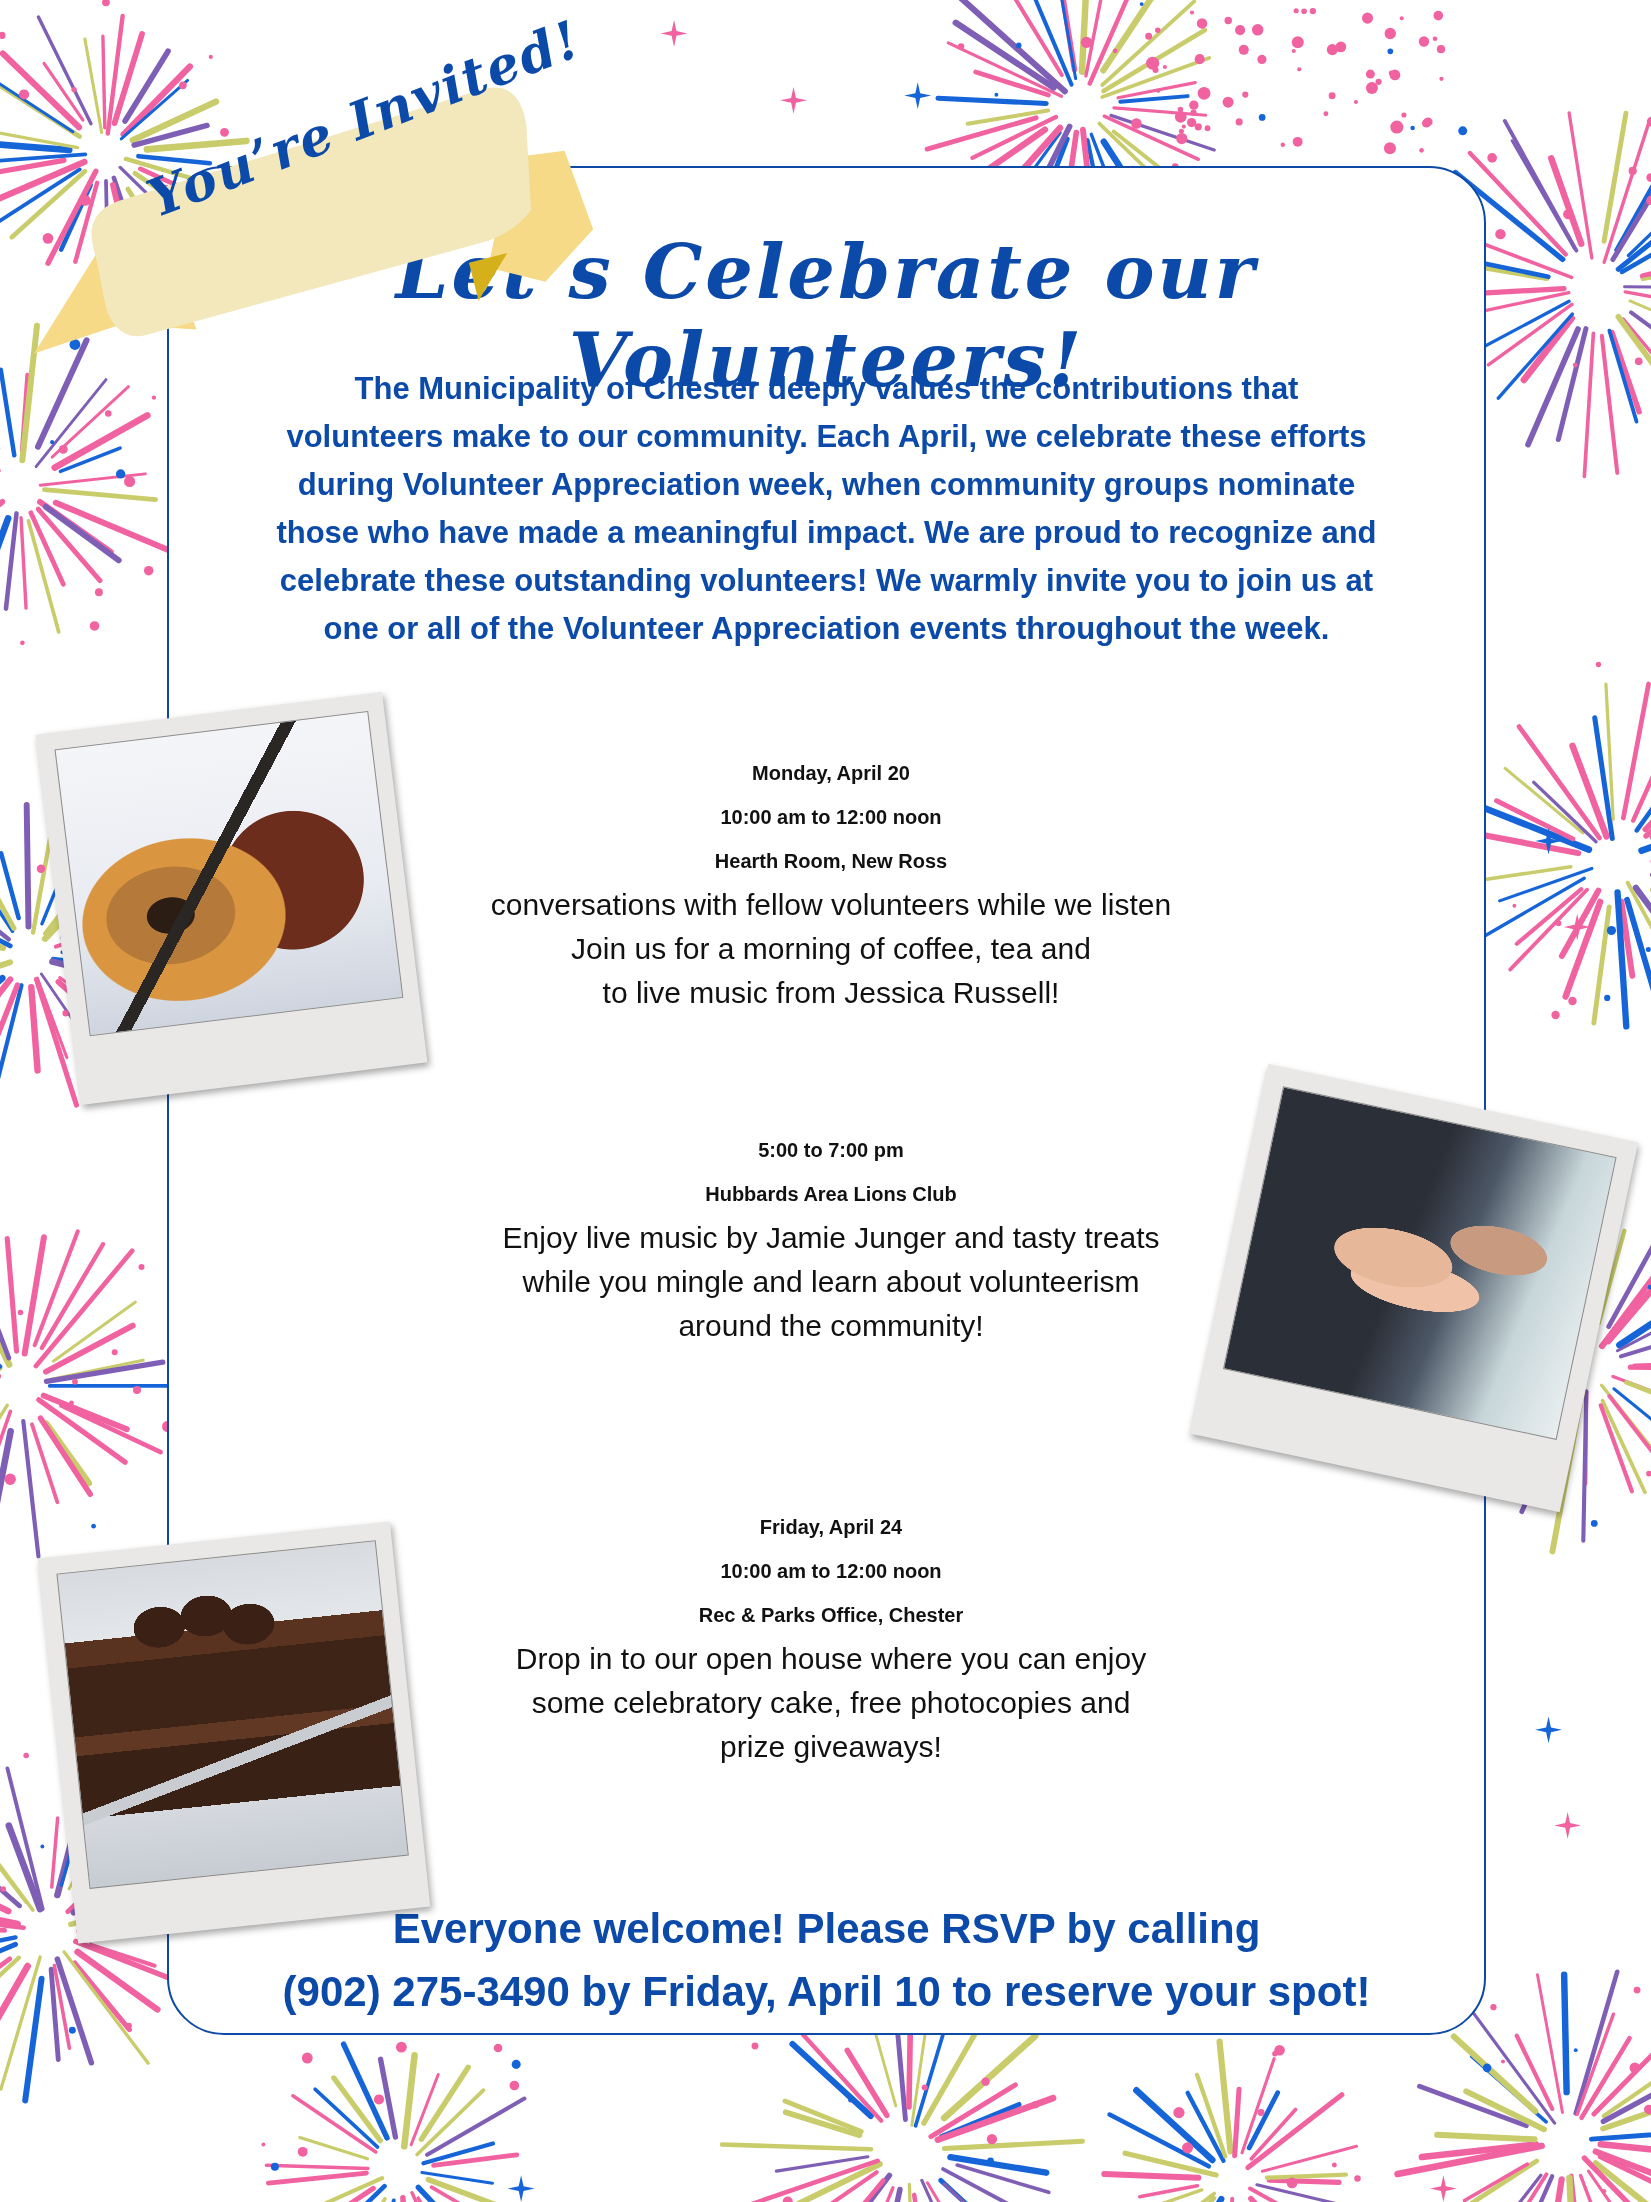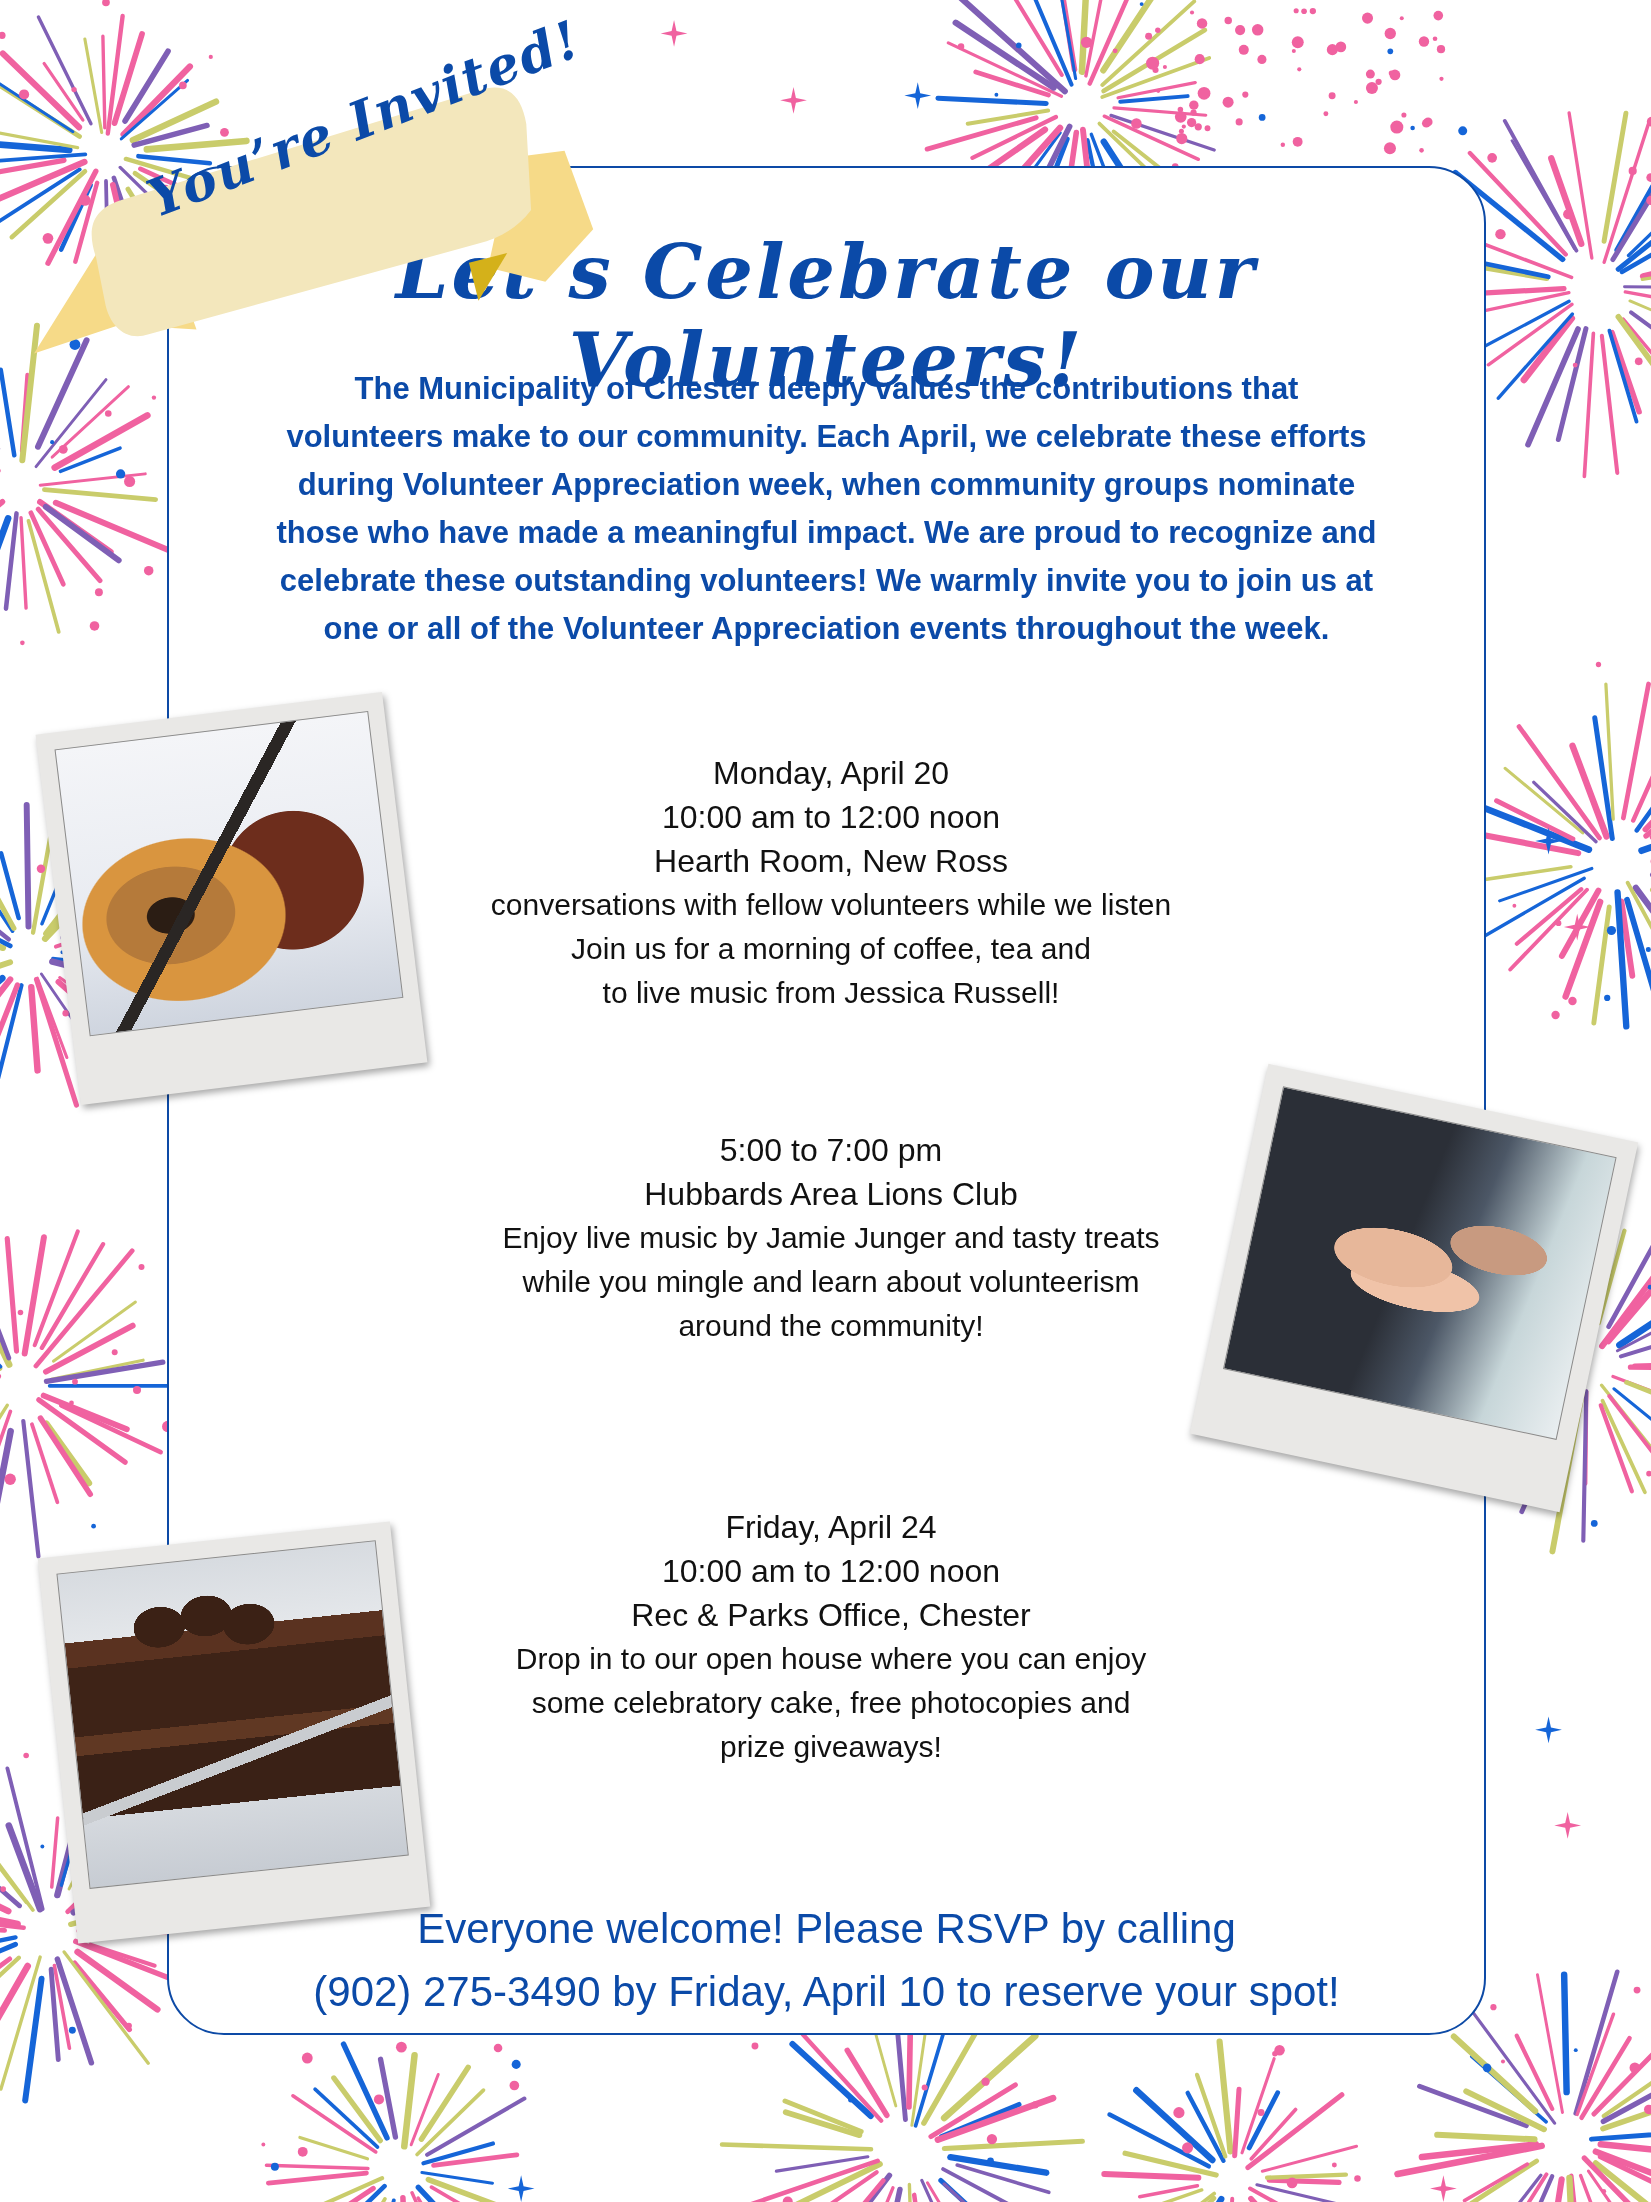--- a/index.html
+++ b/index.html
@@ -18,25 +18,25 @@
   .intro {
     position:absolute; left:191px; top:365px; width:1271px; text-align:center;
     font-family:Liberation Sans, sans-serif; font-weight:bold; font-size:31px;
     line-height:48px; color:#0b4aa8; z-index:3; margin:0;
   }
   .intro span { display:block; }
   .event {
     position:absolute; left:401px; width:860px; text-align:center; z-index:3; color:#111;
     font-family:"Liberation Sans", sans-serif;
   }
-  .event .b { display:block; font-weight:normal; font-size:32px; line-height:44px; }
+  .event .b { display:block; font-weight:bold; font-size:20px; line-height:44px; }
   .event .d { display:block; font-weight:normal; font-size:30px; line-height:44px; }
   .rsvp {
     position:absolute; left:167px; top:1897px; width:1319px; text-align:center; z-index:3;
-    font-weight:normal; color:#0b4aa8; font-size:42px; line-height:63px;
+    font-weight:bold; color:#0b4aa8; font-size:42px; line-height:63px;
   }
   .rsvp span { display:block; }
 
   
   .ribbon { position:absolute; left:29px; top:38px; width:574px; height:325px; z-index:4; }
   .ribbon-text {
     position:absolute; left:110px; top:134px; transform:rotate(-21deg); transform-origin:left top;
     font-family:"DejaVu Serif", serif; font-style:italic; font-weight:bold; font-size:52px;
     color:#0b4aa8; white-space:nowrap; letter-spacing:1.9px;
   }

